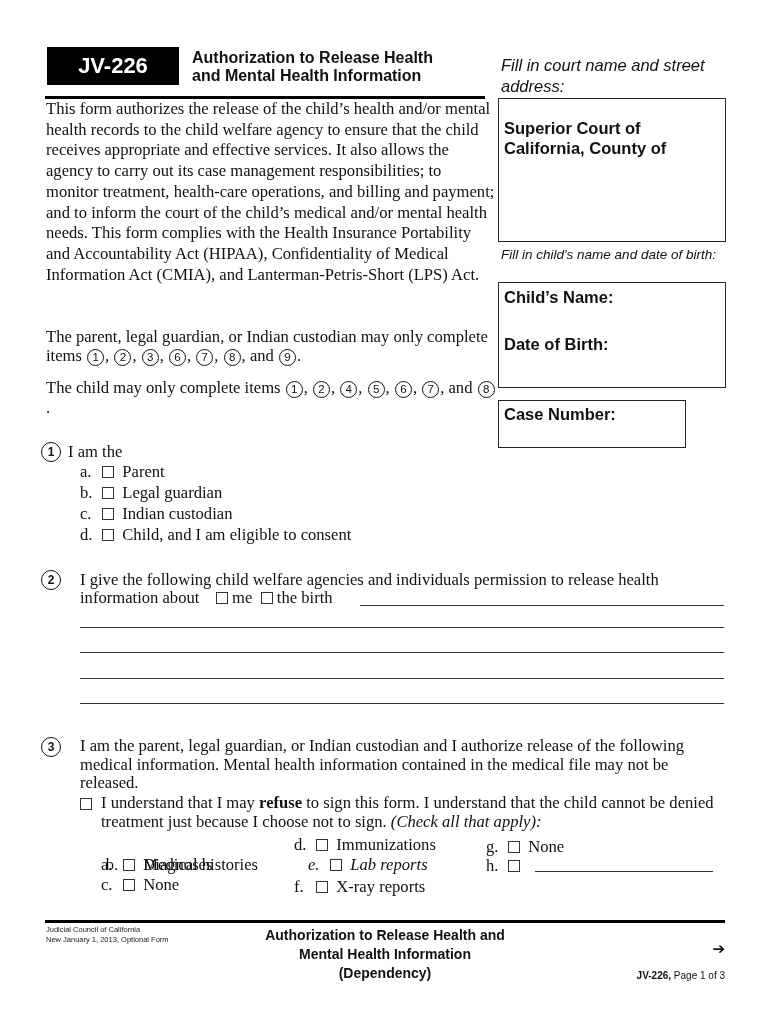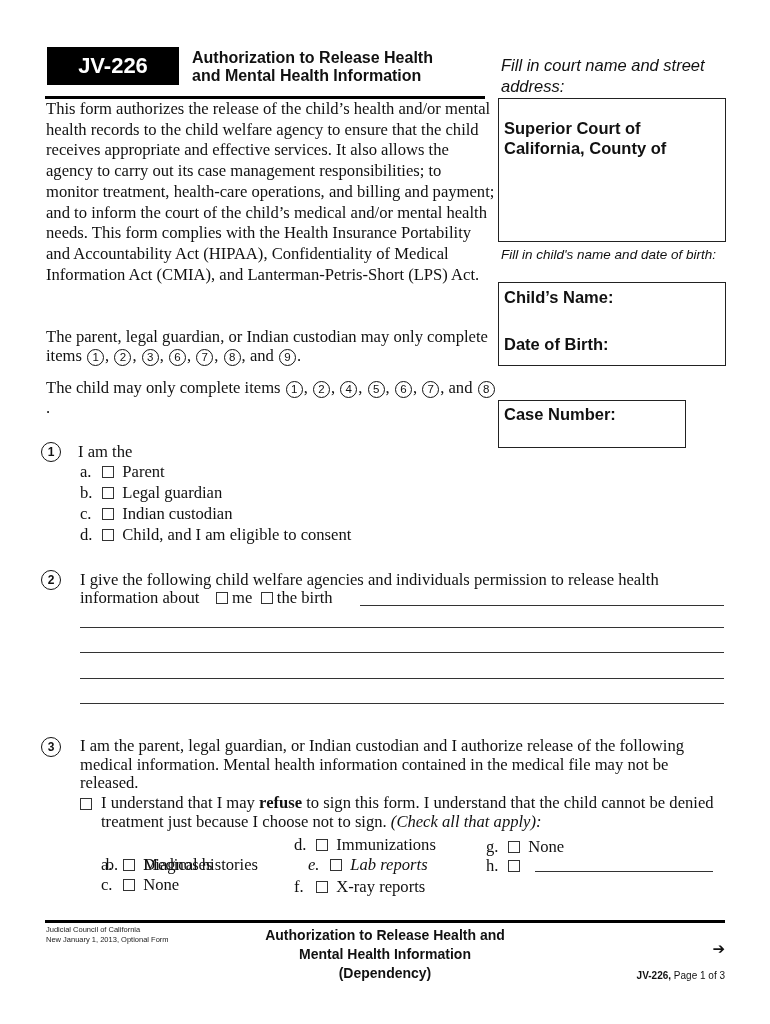--- a/index.html
+++ b/index.html
@@ -23,21 +23,21 @@
   .circ { display: inline-block; width: 17px; height: 17px; border: 1px solid #111; border-radius: 50%;
     font-family: "Liberation Sans", sans-serif; font-size: 11.5px; line-height: 15px; text-align: center;
     vertical-align: 0px; margin: 0 1px; }
 
   
   .hint { font-family: "Liberation Sans", sans-serif; font-style: italic; color: #111; }
   .court-hint { left: 501px; top: 55px; width: 235px; font-size: 16.5px; line-height: 21px; }
   .court-box { left: 498px; top: 98px; width: 228px; height: 144px; border: 1.5px solid #222; padding: 19px 5px; }
   .box-label { font-family: "Liberation Sans", sans-serif; font-weight: bold; font-size: 16.5px; line-height: 20px; }
   .child-hint { left: 501px; top: 246px; width: 230px; font-size: 13.5px; line-height: 17px; }
-  .child-box { left: 498px; top: 282px; width: 228px; height: 84px; border: 1.5px solid #222; padding: 2px 5px; }
+  .child-box { left: 498px; top: 282px; width: 228px; height: 106px; border: 1.5px solid #222; padding: 2px 5px; }
   .case-box { left: 498px; top: 400px; width: 188px; height: 48px; border: 1.5px solid #222; padding: 3px 5px; }
 
   
   .item-num { width: 20px; height: 20px; border: 1px solid #111; border-radius: 50%;
     font-family: "Liberation Sans", sans-serif; font-weight: bold; font-size: 12px; line-height: 18px; text-align: center; }
   .body-text { font-size: 16.6px; line-height: 20.5px; }
   .cb { display: inline-block; width: 12px; height: 12px; border: 1px solid #333; background: #fff; vertical-align: -1px; }
   .row { position: absolute; font-size: 16.6px; line-height: 20px; white-space: nowrap; }
   .lbl { display: inline-block; width: 22px; }
   .rule { position: absolute; height: 1px; background: #333; }
@@ -101,21 +101,21 @@
   <div class="box-label">Date of Birth:</div>
   <div style="height:30px;"></div>
 </div>
 
 <div class="abs case-box">
   <div class="box-label">Case Number:</div>
   <div></div>
 </div>
 
 <div class="abs item-num" style="left:41px; top:442px;">1</div>
-<div class="row" style="left:78px; top:442px;">I am the</div>
+<div class="row" style="left:68px; top:442px;">I am the</div>
 <div class="row" style="left:80px; top:462px;">
   <span class="lbl">a.</span><span class="cb"></span>&nbsp;&nbsp;<span>Parent</span>
 </div>
 <div class="row" style="left:80px; top:483px;">
   <span class="lbl">b.</span><span class="cb"></span>&nbsp;&nbsp;<span>Legal guardian</span>
 </div>
 <div class="row" style="left:80px; top:504px;">
   <span class="lbl">c.</span><span class="cb"></span>&nbsp;&nbsp;<span>Indian custodian</span>
 </div>
 <div class="row" style="left:80px; top:525px;">

